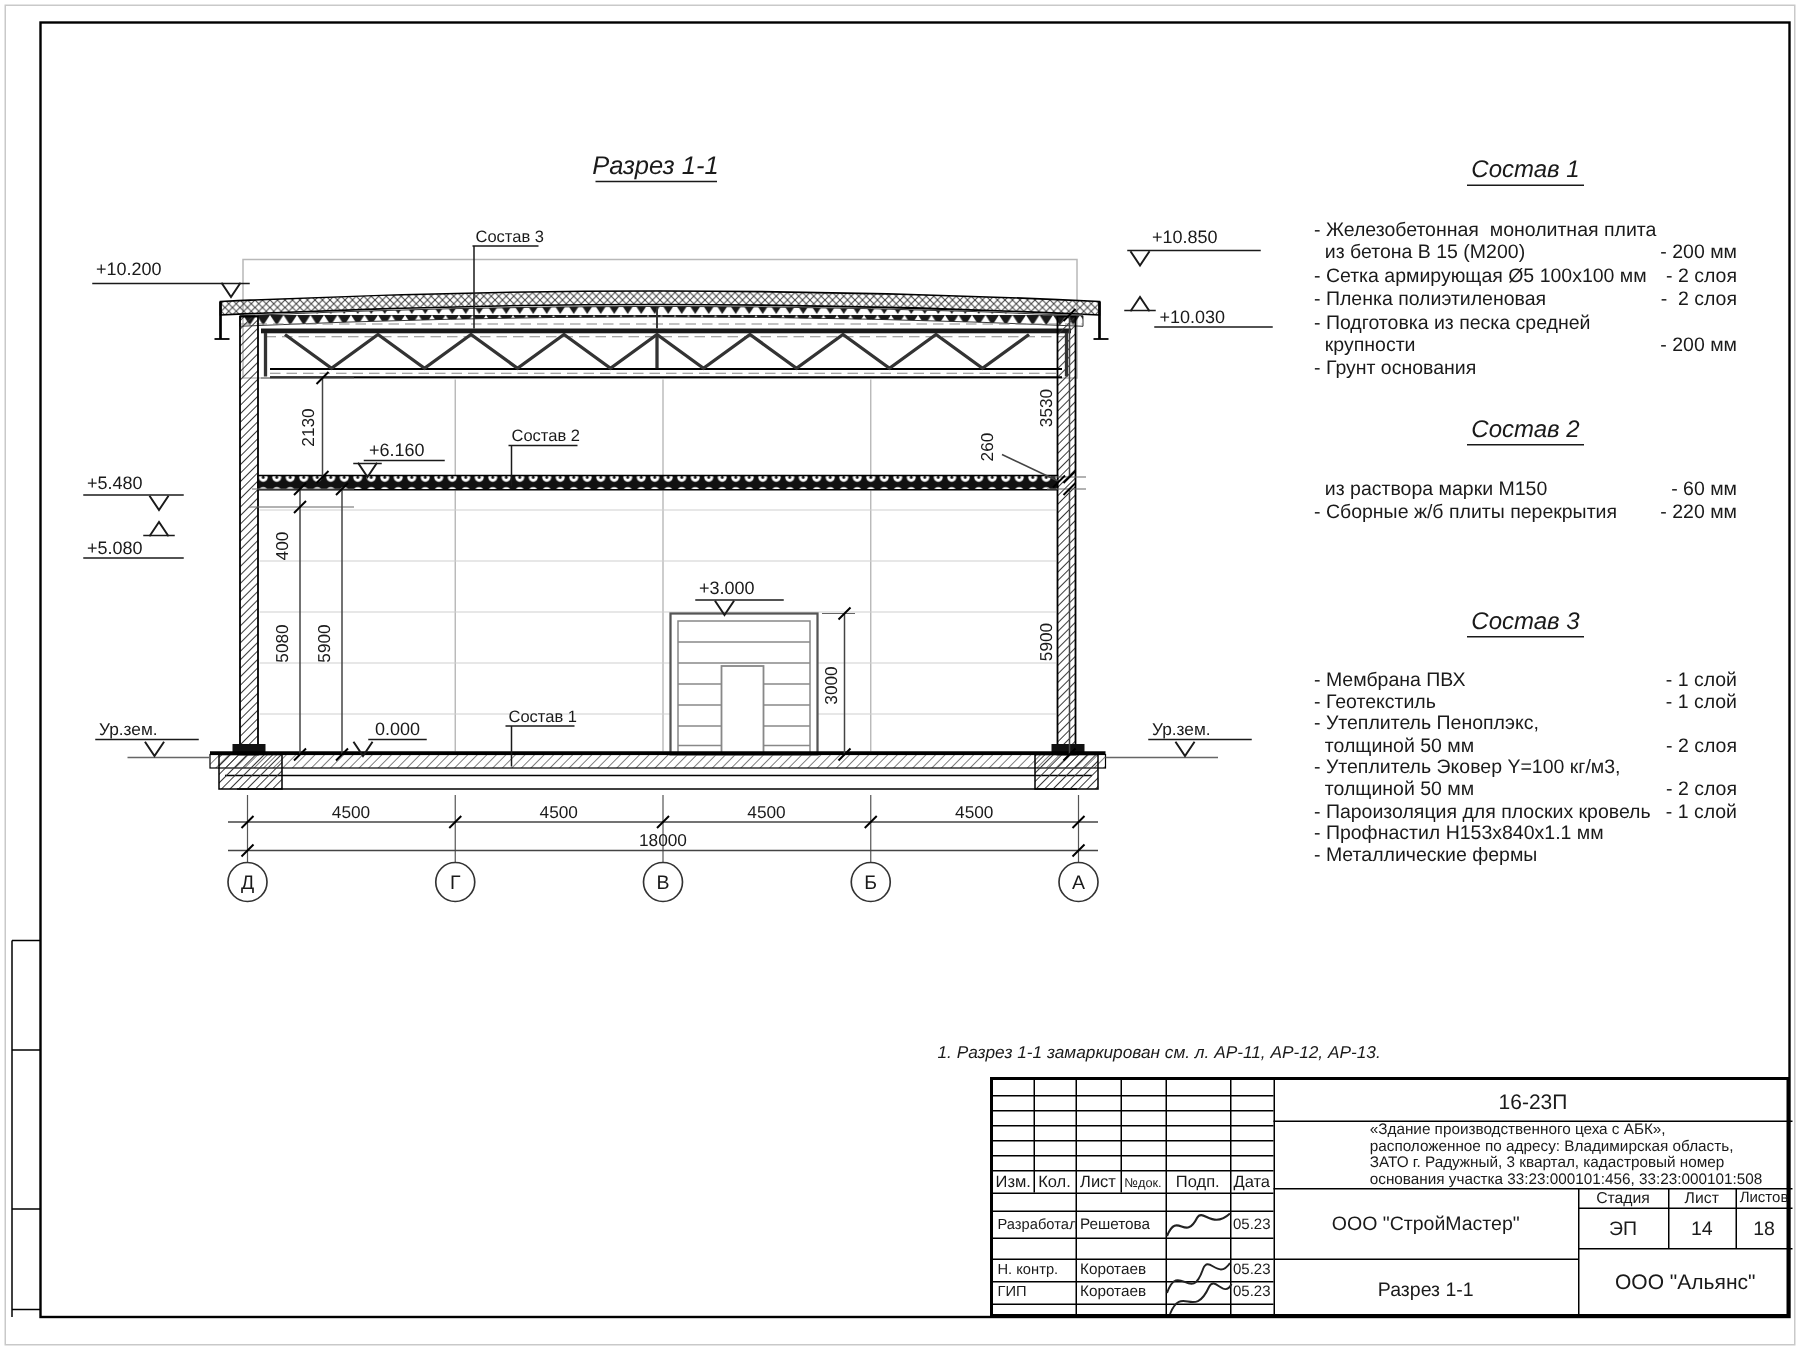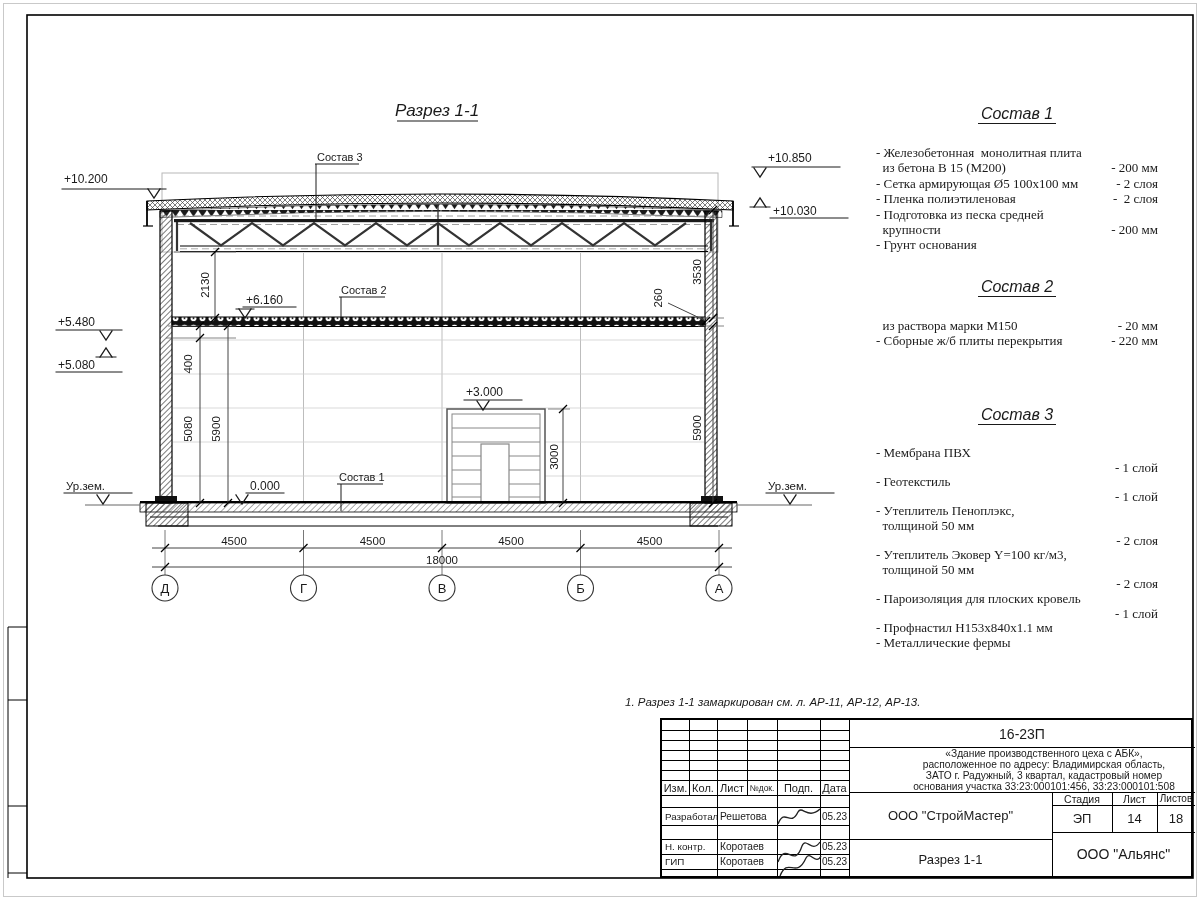--- a/index.html
+++ b/index.html
@@ -5,35 +5,35 @@
   html,body { margin:0; padding:0; }
   body { width:1200px; height:900px; background:#fff; position:relative; overflow:hidden;
          font-family:"Liberation Sans", sans-serif; color:#1a1a1a; }
   svg text { font-family:"Liberation Sans", sans-serif; fill:#1a1a1a; }
   .abs { position:absolute; }
 
   
   .comp { position:absolute; width:282px; }
   .comp-title { text-align:center; font-style:italic; font-size:16px; margin-bottom:22px; }
   .comp-title span { border-bottom:1.2px solid #1a1a1a; padding:0 3px 1px; }
-  .crow { display:flex; justify-content:space-between; font-size:13px;font-family:Liberation Serif, serif; }
+  .crow { display:flex; justify-content:space-between; font-size:13px; }
   .cl { white-space:pre; }
   .cr { white-space:pre; text-align:right; }
   #comp1 .crow, #comp2 .crow { line-height:15.4px; }
-  #comp3 .crow { line-height:14.6px;flex-direction:column; }
+  #comp3 .crow { line-height:14.6px; }
 
   .note { position:absolute; left:625px; top:696px; font-size:11.5px;font-style:italic; }
 
   
   #titleblock { position:absolute; left:660px; top:718px; width:533px; height:160px;
                 border:2px solid #000; box-sizing:border-box; }
   .hl { position:absolute; background:#000; height:1px; }
   .vl { position:absolute; background:#000; width:1px; }
   .cell { position:absolute; display:flex; align-items:center; justify-content:center;
-          text-align:center; box-sizing:border-box; overflow:hidden; }
+          box-sizing:border-box; overflow:hidden; }
   .cell.left { justify-content:flex-start; text-align:center; }
   .projdesc { line-height:11px; font-size:10.2px; }
 </style>
 </head>
 <body>
 
 <svg class="abs" style="left:0;top:0" width="1200" height="900" viewBox="0 0 1200 900">
   <defs>
     <pattern id="wallHatch" width="4" height="4" patternUnits="userSpaceOnUse" patternTransform="rotate(45)">
       <line x1="0" y1="0" x2="0" y2="4" stroke="#333" stroke-width="1.3"></line>
@@ -332,21 +332,21 @@
   <div class="crow">
       <span class="cl">- Грунт основания</span>
       <span class="cr"></span>
     </div>
 </div>
 
 <div id="comp2" class="comp" style="left:876px; top:278px;">
   <div class="comp-title"><span>Состав 2</span></div>
   <div class="crow">
       <span class="cl">  из раствора марки М150</span>
-      <span class="cr">- 20 мм</span>
+      <span class="cr">- 60 мм</span>
     </div>
   <div class="crow">
       <span class="cl">- Сборные ж/б плиты перекрытия</span>
       <span class="cr">- 220 мм</span>
     </div>
 </div>
 
 <div id="comp3" class="comp" style="left:876px; top:406px;">
   <div class="comp-title"><span>Состав 3</span></div>
   <div class="crow">

